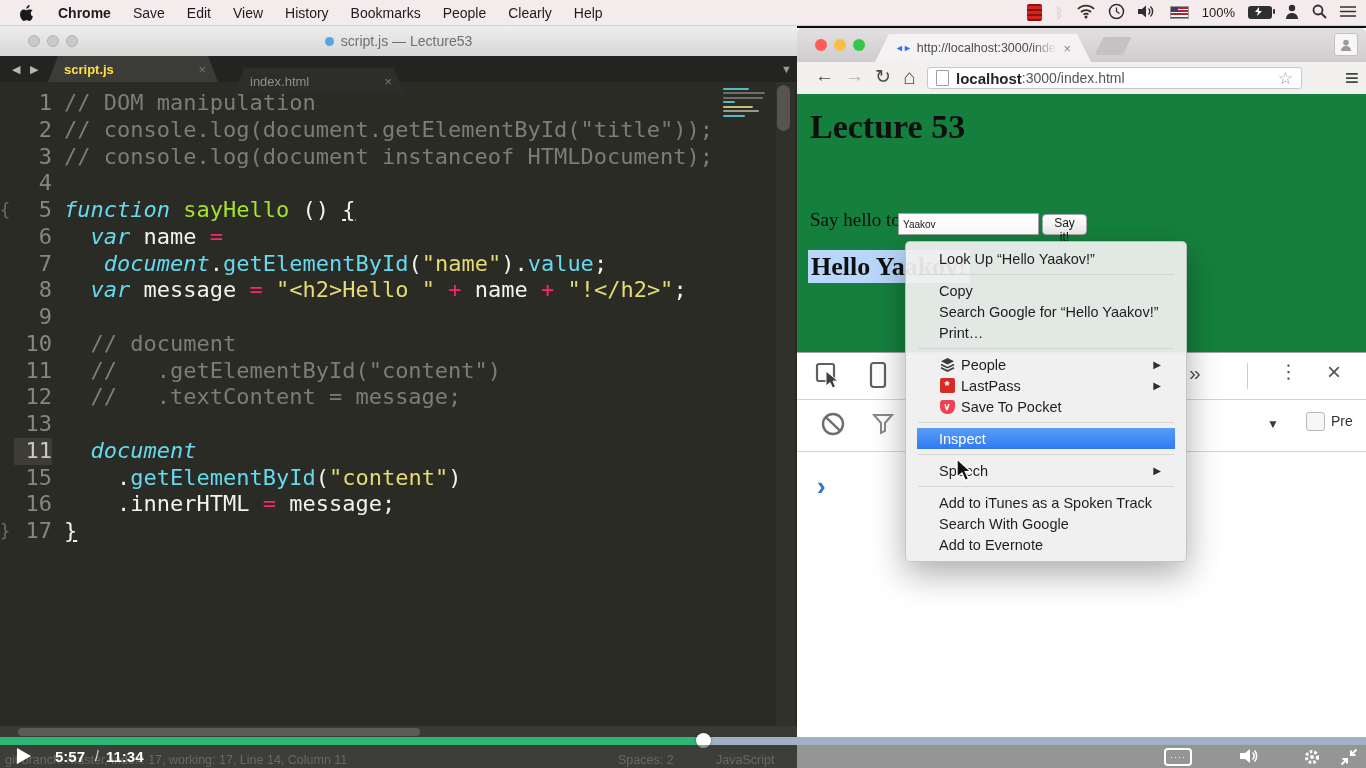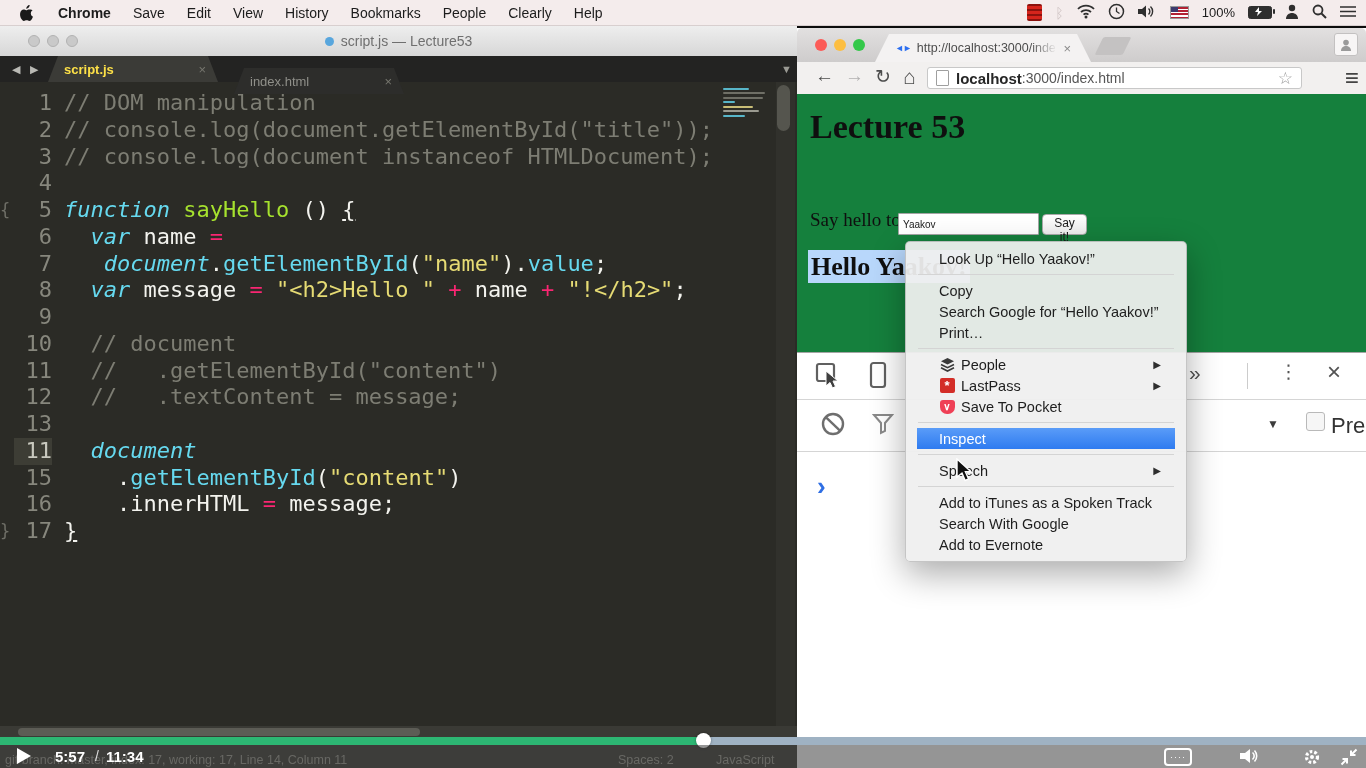--- a/index.html
+++ b/index.html
@@ -96,21 +96,21 @@
   #devtools{position:absolute;left:0;top:324px;width:100%;height:416px;background:#fff;border-top:1px solid #a5a5a5;}
   #dt-row1{position:absolute;left:0;top:0;width:100%;height:46px;border-bottom:1px solid #d5d5d5;}
   #dt-row2{position:absolute;left:0;top:46px;width:100%;height:52px;border-bottom:1px solid #d5d5d5;}
   .dt-txt{color:#535353;}
   #dt-more{position:absolute;left:392px;top:8px;font-size:21px;}
   #dt-sep1{position:absolute;left:450px;top:10px;width:1px;height:26px;background:#ccc;}
   #dt-dots{position:absolute;left:482px;top:7px;font-size:19px;letter-spacing:0;}
   #dt-close{position:absolute;left:530px;top:5px;font-size:24px;}
   #dt-drop{position:absolute;left:470px;top:18px;font-size:12px;color:#3c3c3c;}
   #dt-check{position:absolute;left:509px;top:13px;width:17px;height:17px;border:1px solid #b9b9b9;border-radius:3px;background:#f6f6f6;}
-  #dt-pre{position:absolute;left:534px;top:14px;font-size:22px;color:#333;}
+  #dt-pre{position:absolute;left:534px;top:14px;font-size:14px;color:#333;}
   #dt-prompt{position:absolute;left:20px;top:118px;color:#2f6fe4;font-size:26px;font-weight:bold;}
 
   
   #ctx{left:905px;top:241px;width:282px;background:rgba(239,239,239,0.94);border:1px solid rgba(0,0,0,0.18);
     border-radius:5px;box-shadow:0 12px 34px rgba(0,0,0,0.33);padding:6px 11px;z-index:40;box-sizing:border-box;}
   .cm-item{display:flex;align-items:center;height:21px;padding:0 14px 0 22px;font-size:14.5px;color:#1e1e1e;white-space:nowrap;}
   .cm-item .cm-ic{width:16px;height:16px;margin-right:6px;display:flex;align-items:center;justify-content:center;flex:none;}
   .cm-item .cm-arrow{margin-left:auto;font-size:10px;color:#2e2e2e;}
   .cm-item.hl{background:linear-gradient(#5a9cf8,#2e7bf0);color:#fff;}
   .cm-sep{height:1px;background:#d4d4d4;margin:5px 1px;}

